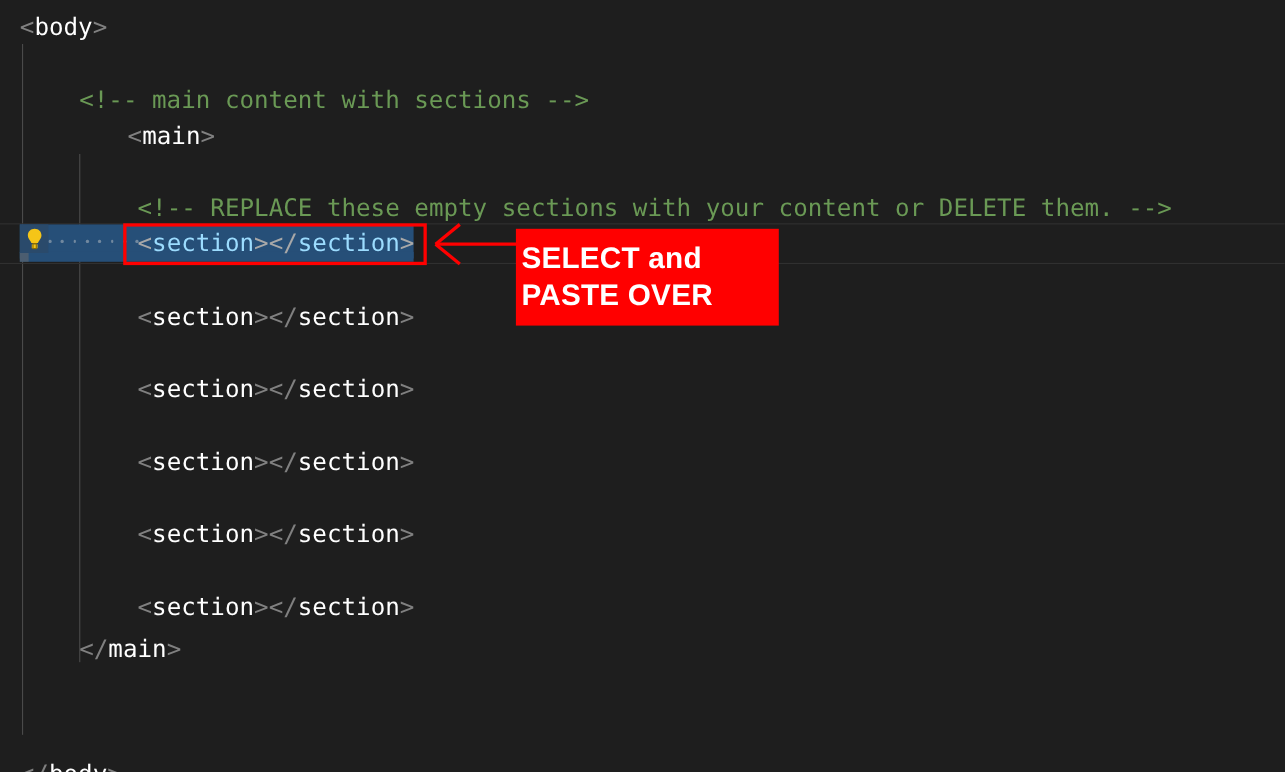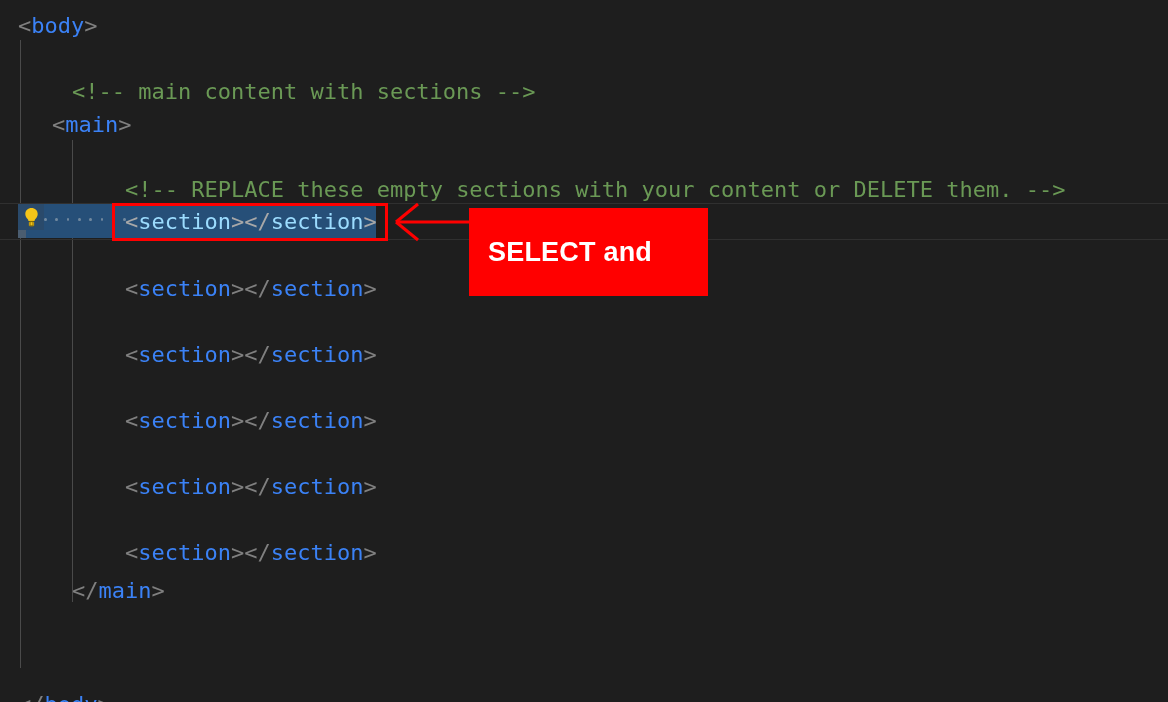--- a/index.html
+++ b/index.html
@@ -23,21 +23,21 @@
     position:absolute;left:0;right:0;height:33px;
     display:flex;align-items:center;
     font-size:22px;line-height:33px;
     white-space:pre;letter-spacing:0;
   }
   .row .code{
     display:inline-block;white-space:pre;
     font-family:"DejaVu Sans Mono","Liberation Mono",monospace;
   }
   .punc{color:#808080;}
-  .tag{color:#3b82f6;}
+  .tag{color:#ffffff;}
   .comment{color:#6a9955;}
 
   
   #current-line{
     position:absolute;left:0;right:0;top:203px;height:37px;
     border-top:1px solid #303030;
     border-bottom:1px solid #303030;
     box-sizing:border-box;
     background:transparent;
   }
@@ -87,38 +87,38 @@
     border:3px solid #ff0000;box-sizing:border-box;
     pointer-events:none;
   }
   #ann-arrow{position:absolute;left:388px;top:198px;width:90px;height:48px;}
   #ann-label{
     position:absolute;left:469px;top:208px;width:239px;height:88px;
     background:#ff0000;color:#ffffff;
     font-family:"Liberation Sans",sans-serif;
     font-weight:bold;font-size:27px;line-height:33px;
     display:flex;flex-direction:column;justify-content:center;
-    padding-left:19px;box-sizing:border-box;
+    padding-left:5px;box-sizing:border-box;
     letter-spacing:.2px;
   }
 </style>
 </head>
 <body>
 
 <div id="editor">
 
   <div class="guide" id="guide-body"></div>
   <div class="guide" id="guide-main"></div>
 
   <div id="current-line"></div>
 
   <div id="code-rows">
       <div class="row" style="top: 9px;"><span class="code" style="margin-left: 18px;"><span class="punc">&lt;</span><span class="tag">body</span><span class="punc">&gt;</span></span></div>
       <div class="row" style="top: 75px;"><span class="code" style="margin-left: 72px; text-align: right;"><span class="comment">&lt;!-- main content with sections --&gt;</span></span></div>
-      <div class="row" style="top: 108px;"><span class="code" style="margin-left: 52px; text-align: right;"><span class="punc">&lt;</span><span class="tag">main</span><span class="punc">&gt;</span></span></div>
+      <div class="row" style="top: 108px;"><span class="code" style="margin-left: 116px; text-align: right;"><span class="punc">&lt;</span><span class="tag">main</span><span class="punc">&gt;</span></span></div>
       <div class="row" style="top: 173px; text-align: center;"><span class="code" style="margin-left: 125px;"><span class="comment">&lt;!-- REPLACE these empty sections with your content or DELETE them. --&gt;</span></span></div>
       <div class="row" style="top: 272px;"><span class="code" style="margin-left: 125px;"><span class="punc">&lt;</span><span class="tag">section</span><span class="punc">&gt;&lt;/</span><span class="tag">section</span><span class="punc">&gt;</span></span></div>
       <div class="row" style="top: 338px;"><span class="code" style="margin-left: 125px;"><span class="punc">&lt;</span><span class="tag">section</span><span class="punc">&gt;&lt;/</span><span class="tag">section</span><span class="punc">&gt;</span></span></div>
       <div class="row" style="top: 404px;"><span class="code" style="margin-left: 125px;"><span class="punc">&lt;</span><span class="tag">section</span><span class="punc">&gt;&lt;/</span><span class="tag">section</span><span class="punc">&gt;</span></span></div>
       <div class="row" style="top: 470px;"><span class="code" style="margin-left: 125px;"><span class="punc">&lt;</span><span class="tag">section</span><span class="punc">&gt;&lt;/</span><span class="tag">section</span><span class="punc">&gt;</span></span></div>
       <div class="row" style="top: 536px;"><span class="code" style="margin-left: 125px;"><span class="punc">&lt;</span><span class="tag">section</span><span class="punc">&gt;&lt;/</span><span class="tag">section</span><span class="punc">&gt;</span></span></div>
       <div class="row" style="top: 574px;"><span class="code" style="margin-left: 72px;"><span class="punc">&lt;/</span><span class="tag">main</span><span class="punc">&gt;</span></span></div>
       <div class="row" style="top: 668px;"><span class="code" style="margin-left: 18px; margin-top: 39px;"><span class="punc">&lt;/</span><span class="tag">body</span><span class="punc">&gt;</span></span></div>
     </div>
 
@@ -157,15 +157,16 @@
   <div id="ann-box-outline"></div>
 
   <svg id="ann-arrow" viewBox="0 0 90 48">
     <line x1="88" y1="24" x2="8" y2="24" stroke="#ff0000" stroke-width="3"></line>
     <line x1="8" y1="24" x2="30" y2="6" stroke="#ff0000" stroke-width="3"></line>
     <line x1="8" y1="24" x2="30" y2="42" stroke="#ff0000" stroke-width="3"></line>
   </svg>
 
   <div id="ann-label">
     <span>SELECT and</span>
+    <span>PASTE OVER</span>
   </div>
 
 </div>
 
 </body></html>

